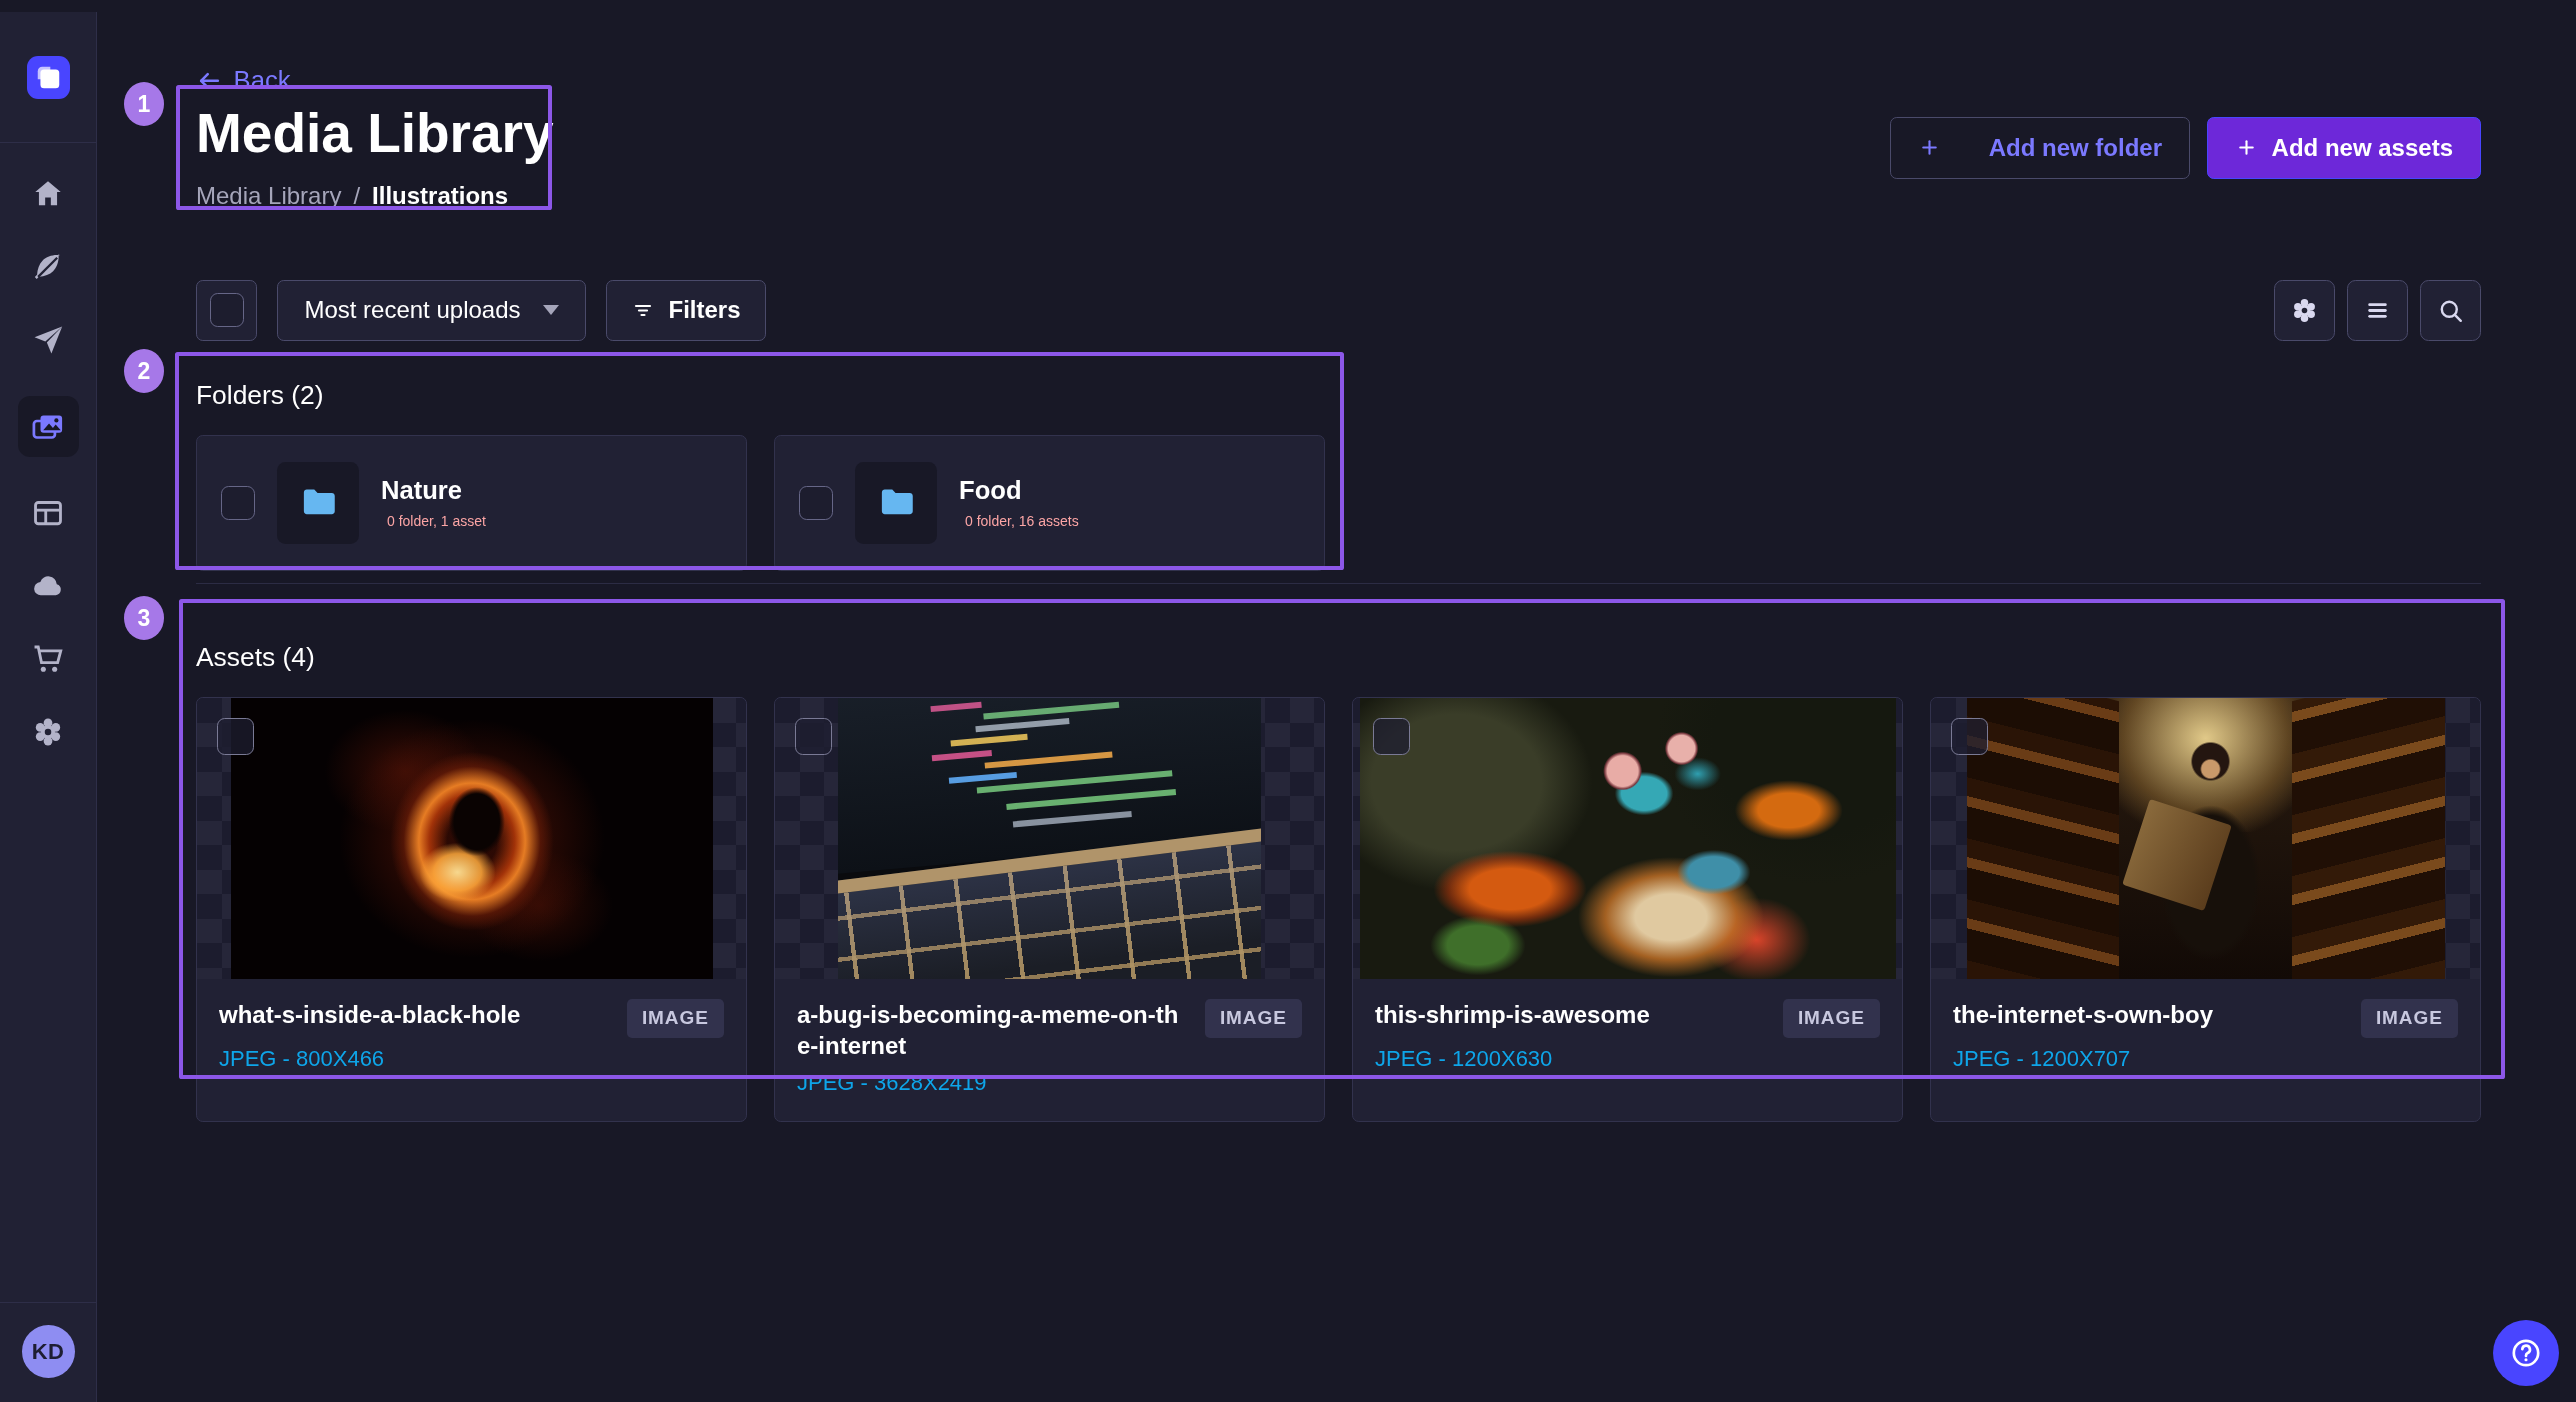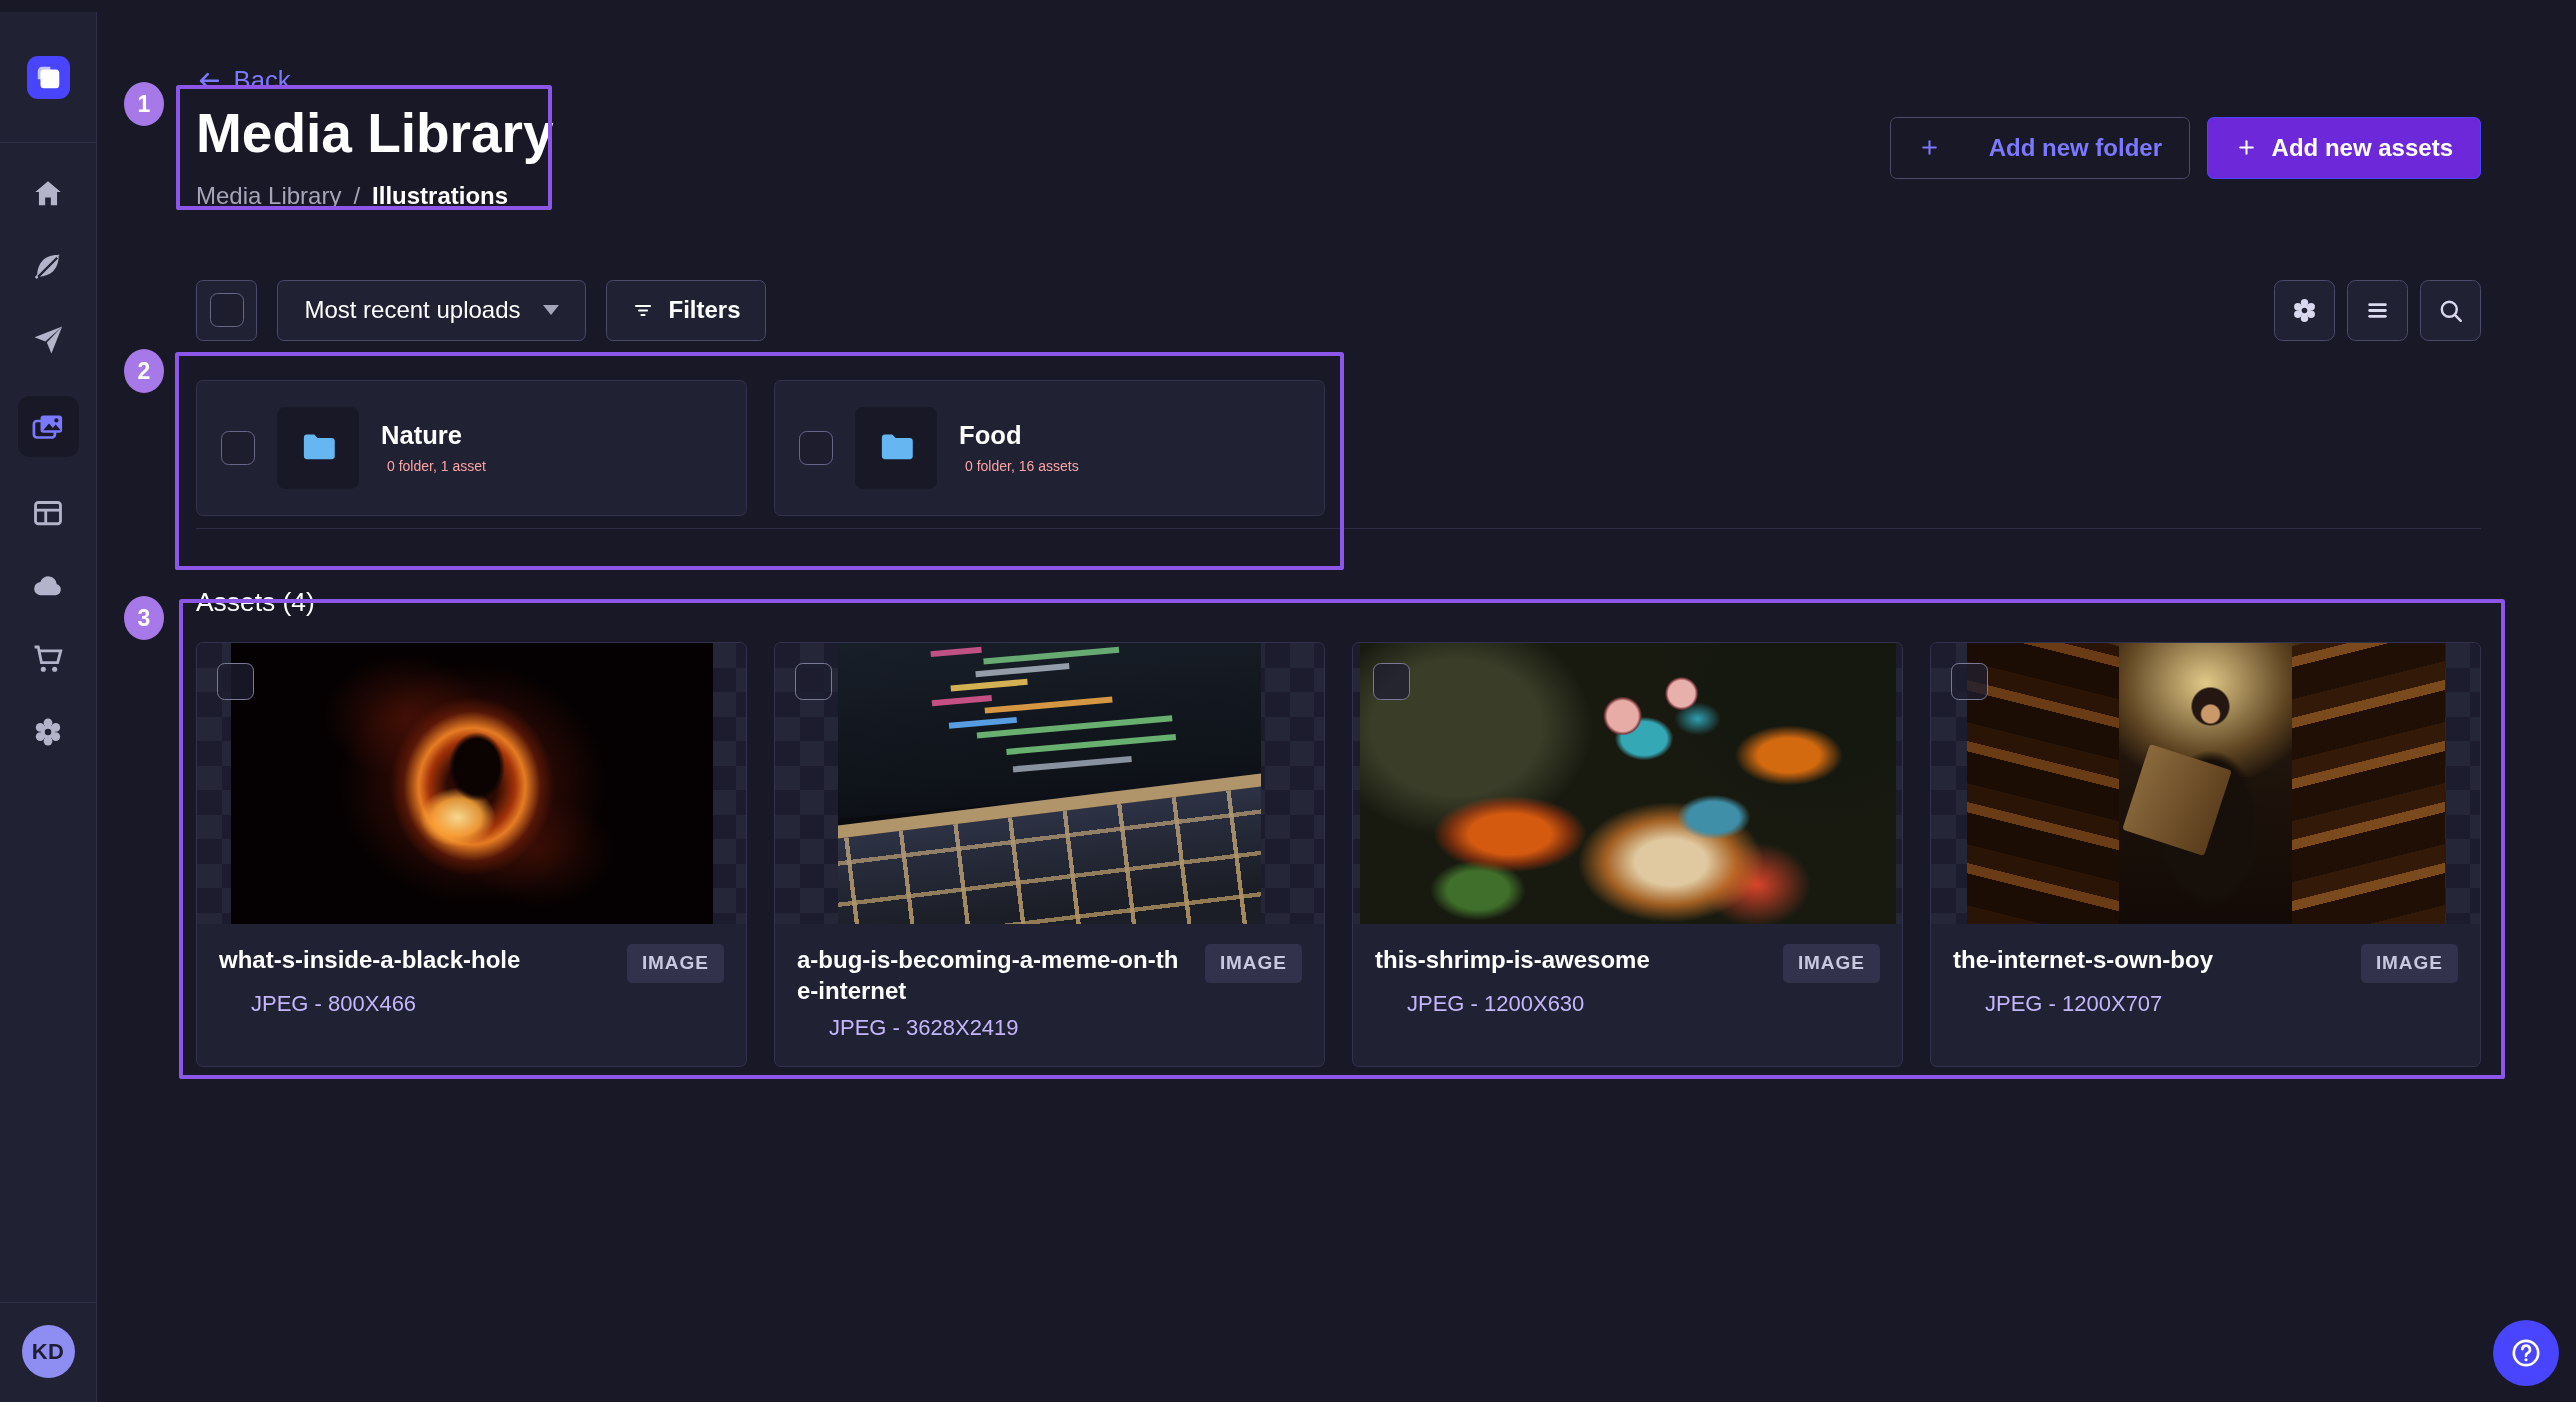--- a/index.html
+++ b/index.html
@@ -84,21 +84,21 @@
       linear-gradient(45deg, #262639 25%, transparent 25%, transparent 75%, #262639 75%),
       linear-gradient(45deg, #262639 25%, transparent 25%, transparent 75%, #262639 75%);
     background-position: 0 0, 25px 25px; background-size: 49px 49px;
   }
   .asset-checkbox { position: absolute; left: 20.4px; top: 20.4px; z-index: 5; background: rgba(30,30,48,.75); border-color: #7A7A95; width: 37px; height: 37px; }
   .asset-img { height: 100%; position: relative; overflow: hidden; }
   .asset-info { padding: 20.4px 22px 25.6px; }
   .asset-head { display: flex; justify-content: space-between; align-items: flex-start; gap: 15.3px; }
   .asset-title { font-size: 24px; font-weight: bold; line-height: 1.3; word-break: break-all; }
   .asset-badge { flex-shrink: 0; background: #32324D; color: #C8C8DF; font-size: 19px; font-weight: bold; letter-spacing: 0.9px; border-radius: 5.1px; padding: 8.5px 15.3px; }
-  .asset-meta { display: block; margin-top: 8.5px; font-size: 22px; color: #c4b5fd; margin-left: 32px; }
+  .asset-meta { display: block; margin-top: 8.5px; font-size: 22px; color: #0ea5e9; }
 
   
   .art-blackhole { width: 482px;
     background:
       radial-gradient(ellipse 39px 48px at 51% 44%, #0A0302 0%, #0A0302 58%, transparent 72%),
       radial-gradient(ellipse 53px 41px at 47% 62%, rgba(255,226,150,.95) 0%, rgba(255,170,60,.85) 45%, transparent 72%),
       radial-gradient(ellipse 95px 104px at 50% 51%, transparent 0%, transparent 26%, rgba(190,60,10,.8) 45%, rgba(255,140,40,.88) 56%, rgba(110,30,8,.6) 72%, transparent 86%),
       radial-gradient(ellipse 170px 153px at 50% 50%, rgba(90,20,6,.45) 0%, rgba(90,20,6,.45) 40%, transparent 78%),
       radial-gradient(ellipse 111px 85px at 36% 26%, rgba(130,30,10,.42) 0%, transparent 72%),
       radial-gradient(ellipse 102px 77px at 64% 74%, rgba(120,28,8,.35) 0%, transparent 72%),
@@ -329,20 +329,21 @@
         <button class="icon-btn">
           <svg width="29" height="29" viewBox="0 0 24 24" fill="none" stroke="#D9D8EF" stroke-width="2" stroke-linecap="round">
               <circle cx="11" cy="11" r="6.2"></circle>
               <path d="M15.8 15.8 L20.5 20.5"></path>
             </svg>
         </button>
       </div>
     </div>
 
     <section class="folders-section">
+      <h2 class="section-title">Folders (2)</h2>
       <div class="grid">
         <div class="folder-card">
           <span class="checkbox"></span>
           <span class="folder-tile">
             <svg width="39" height="39" viewBox="0 0 24 24">
                 <path d="M3 5.8c0-1 .8-1.8 1.8-1.8h4.6l2 2.2h8.8c1 0 1.8.8 1.8 1.8v9.4c0 1-.8 1.8-1.8 1.8H4.8c-1 0-1.8-.8-1.8-1.8z" fill="#66B7F1"></path>
               </svg>
           </span>
           <span class="folder-text">
             <span class="folder-name">Nature</span>

